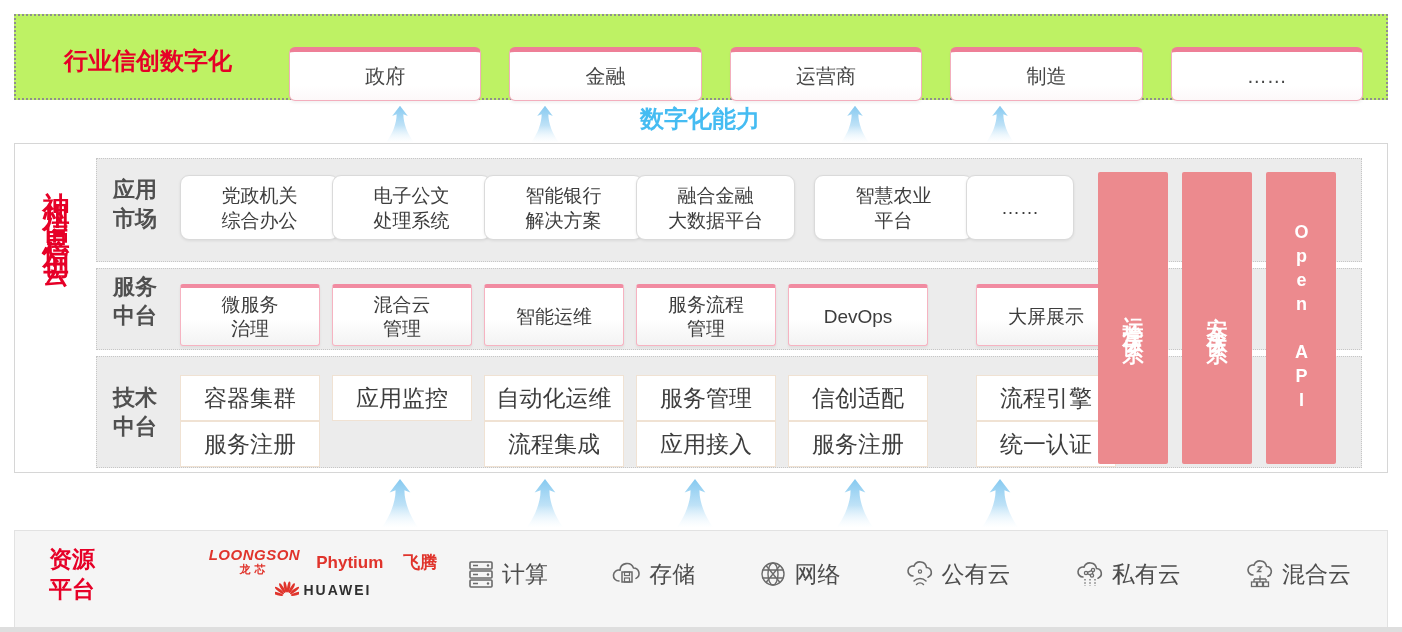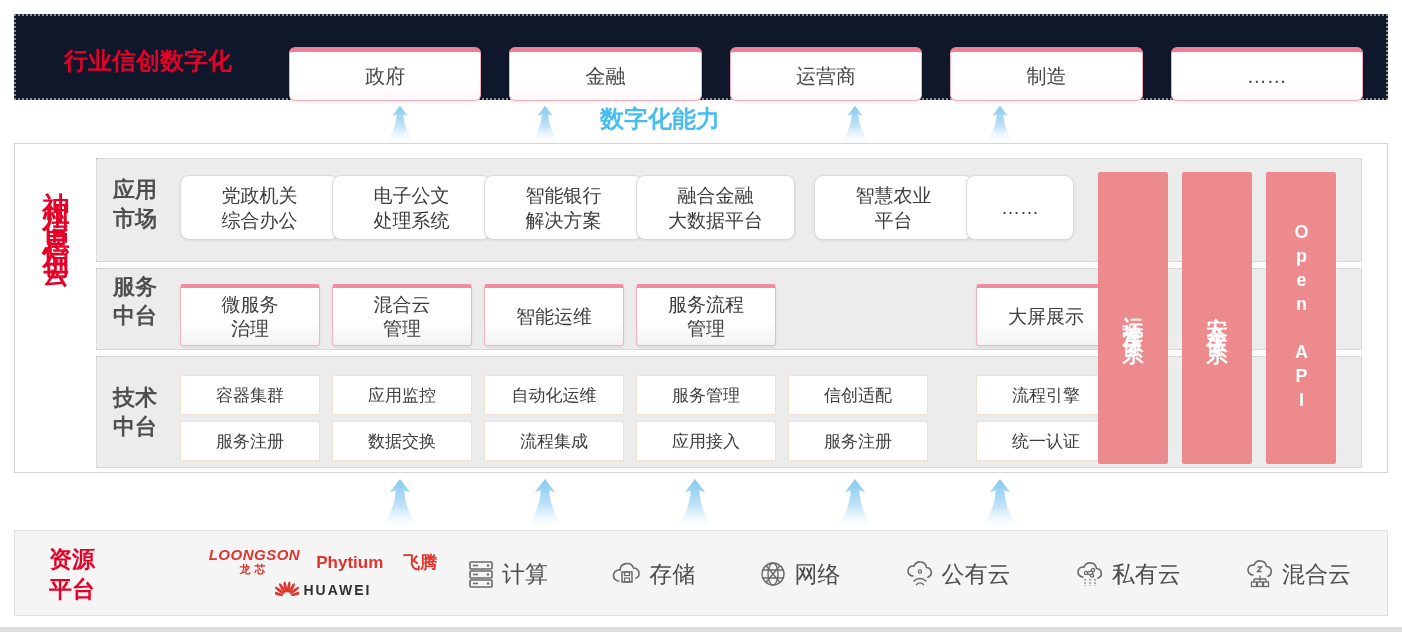--- a/index.html
+++ b/index.html
@@ -2,31 +2,31 @@
 <html><head>
 <meta charset="utf-8">
 <style>
   * { margin:0; padding:0; box-sizing:border-box; }
   html,body { background:#fff; }
   body { font-family:"Liberation Sans","DejaVu Sans",sans-serif; }
   .canvas { position:relative; width:1402px; height:632px; background:#fff; overflow:hidden; }
 
   
   .top-banner { position:absolute; left:14px; top:14px; width:1374px; height:86px;
-                border:2px dotted #8f8f8f; background:#0f172a; }
+                border:2px dotted #8f8f8f; background:#bef264; }
   .banner-title { position:absolute; left:48px; top:29px; font-size:24px; font-weight:bold; color:#e60027; }
   .industry-row { position:absolute; left:265px; top:31px; width:1082px; height:54px;
                   display:flex; gap:28px;padding-left:8px; }
   .industry-box { flex:1; background:linear-gradient(180deg,#fff 70%,#fdf8f9);
                   border:1px solid #f3aebd; border-top:5px solid #ee7f97; border-radius:6px;
                   display:flex; align-items:center; justify-content:center;
                   font-size:20px; color:#474747; box-shadow:0 2px 3px rgba(0,0,0,.05); }
 
   
-  .cap-label { position:absolute; left:600px; top:103px; width:200px; text-align:left;
+  .cap-label { position:absolute; left:600px; top:103px; width:200px; text-align:center;
                font-size:24px; font-weight:600; color:#45bcf2; }
   .arrow { position:absolute; }
   .arrow svg { display:block; width:100%; height:100%; }
 
   
   .main-panel { position:absolute; left:14px; top:143px; width:1374px; height:330px;
                 background:#fff; border:1px solid #d6d6d6; }
   .vertical-title { position:absolute; left:38px; top:170px; writing-mode:vertical-lr;
                     text-orientation:upright; letter-spacing:12px; font-size:27px;
                     font-weight:bold; color:#e60027; }
@@ -47,34 +47,34 @@
              justify-content:center; text-align:center; white-space:pre-line;
              font-size:19px; line-height:25px; color:#3d3d3d; box-shadow:0 1px 3px rgba(0,0,0,.08); }
   .app-box.c5 { left:814px; }
   .app-box.c6 { left:966px; width:108px; }
   .svc-box { position:absolute; top:284px; height:62px; width:140px;
              background:linear-gradient(180deg,#fff 55%,#f3f3f3);
              border:1px solid #f6b3c1; border-top:4px solid #f18ba1; border-radius:3px;
              display:flex; align-items:center; justify-content:center; text-align:center;
              white-space:pre-line; font-size:19px; line-height:24px; color:#3d3d3d;
              box-shadow:0 2px 3px rgba(0,0,0,.06); }
-  .tech-box { position:absolute; height:40px; width:140px; background:#fff;
+  .tech-box { position:absolute; height:46px; width:140px; background:#fff;
               border:1px solid #f0e2d3; display:flex; align-items:center; justify-content:center;
-              font-size:17px; color:#3d3d3d; }
+              font-size:23px; color:#3d3d3d; }
   .t1 { top:375px; } .t2 { top:421px; }
 
   .side-bar { position:absolute; top:172px; height:292px; width:70px; background:#ec8a8e;
               border-radius:2px; display:flex; align-items:center; justify-content:center; }
   .bar1{left:1098px}.bar2{left:1182px}.bar3{left:1266px}
   .side-bar span { writing-mode:vertical-lr; text-orientation:upright; color:#fff;
                    font-weight:bold; font-size:21px; letter-spacing:9px; }
   .bar3 span { font-size:18px; letter-spacing:4px; }
 
   
-  .res-panel { position:absolute; left:14px; top:530px; width:1374px; height:86px;
+  .res-panel { position:absolute; left:14px; top:530px; width:1374px; height:102px;
                background:#f5f5f5; border:1px solid #e2e2e2;padding-left:14px; }
   .res-label { position:absolute; left:34px; top:13px; font-size:23px; font-weight:bold;
                color:#e60027; white-space:pre-line; line-height:30px; }
   .vendors { position:absolute; left:188px; top:6px; width:240px; height:74px;
              display:flex; flex-direction:column; align-items:center; justify-content:center; gap:4px; }
   .vendor-top { display:flex; align-items:center; gap:16px; }
   .loongson { display:flex; flex-direction:column; align-items:center; line-height:14px; }
   .loongson-en { color:#e0342c; font-weight:bold; font-style:italic; font-size:15px; letter-spacing:.5px; }
   .loongson-cn { color:#e0342c; font-weight:bold; font-size:11px; letter-spacing:4px; }
   .phytium { color:#e0342c; font-size:17px; font-weight:bold; }
@@ -161,30 +161,30 @@
 平台</div>
   <div class="app-box c6">……</div>
 
   <div class="svc-box c1">微服务
 治理</div>
   <div class="svc-box c2">混合云
 管理</div>
   <div class="svc-box c3">智能运维</div>
   <div class="svc-box c4">服务流程
 管理</div>
+  <div class="svc-box c5">DevOps</div>
   <div class="svc-box c6">大屏展示</div>
 
   <div class="tech-box t1 c1">容器集群</div>
   <div class="tech-box t1 c2">应用监控</div>
   <div class="tech-box t1 c3">自动化运维</div>
   <div class="tech-box t1 c4">服务管理</div>
   <div class="tech-box t1 c5">信创适配</div>
   <div class="tech-box t1 c6">流程引擎</div>
   <div class="tech-box t2 c1">服务注册</div>
-  <div class="tech-box t2 c2">数据交换</div>
   <div class="tech-box t2 c3">流程集成</div>
   <div class="tech-box t2 c4">应用接入</div>
   <div class="tech-box t2 c5">服务注册</div>
   <div class="tech-box t2 c6">统一认证</div>
 
   <div class="side-bar bar1">
       <span>运营体系</span>
     </div>
   <div class="side-bar bar2">
       <span>安全体系</span>

